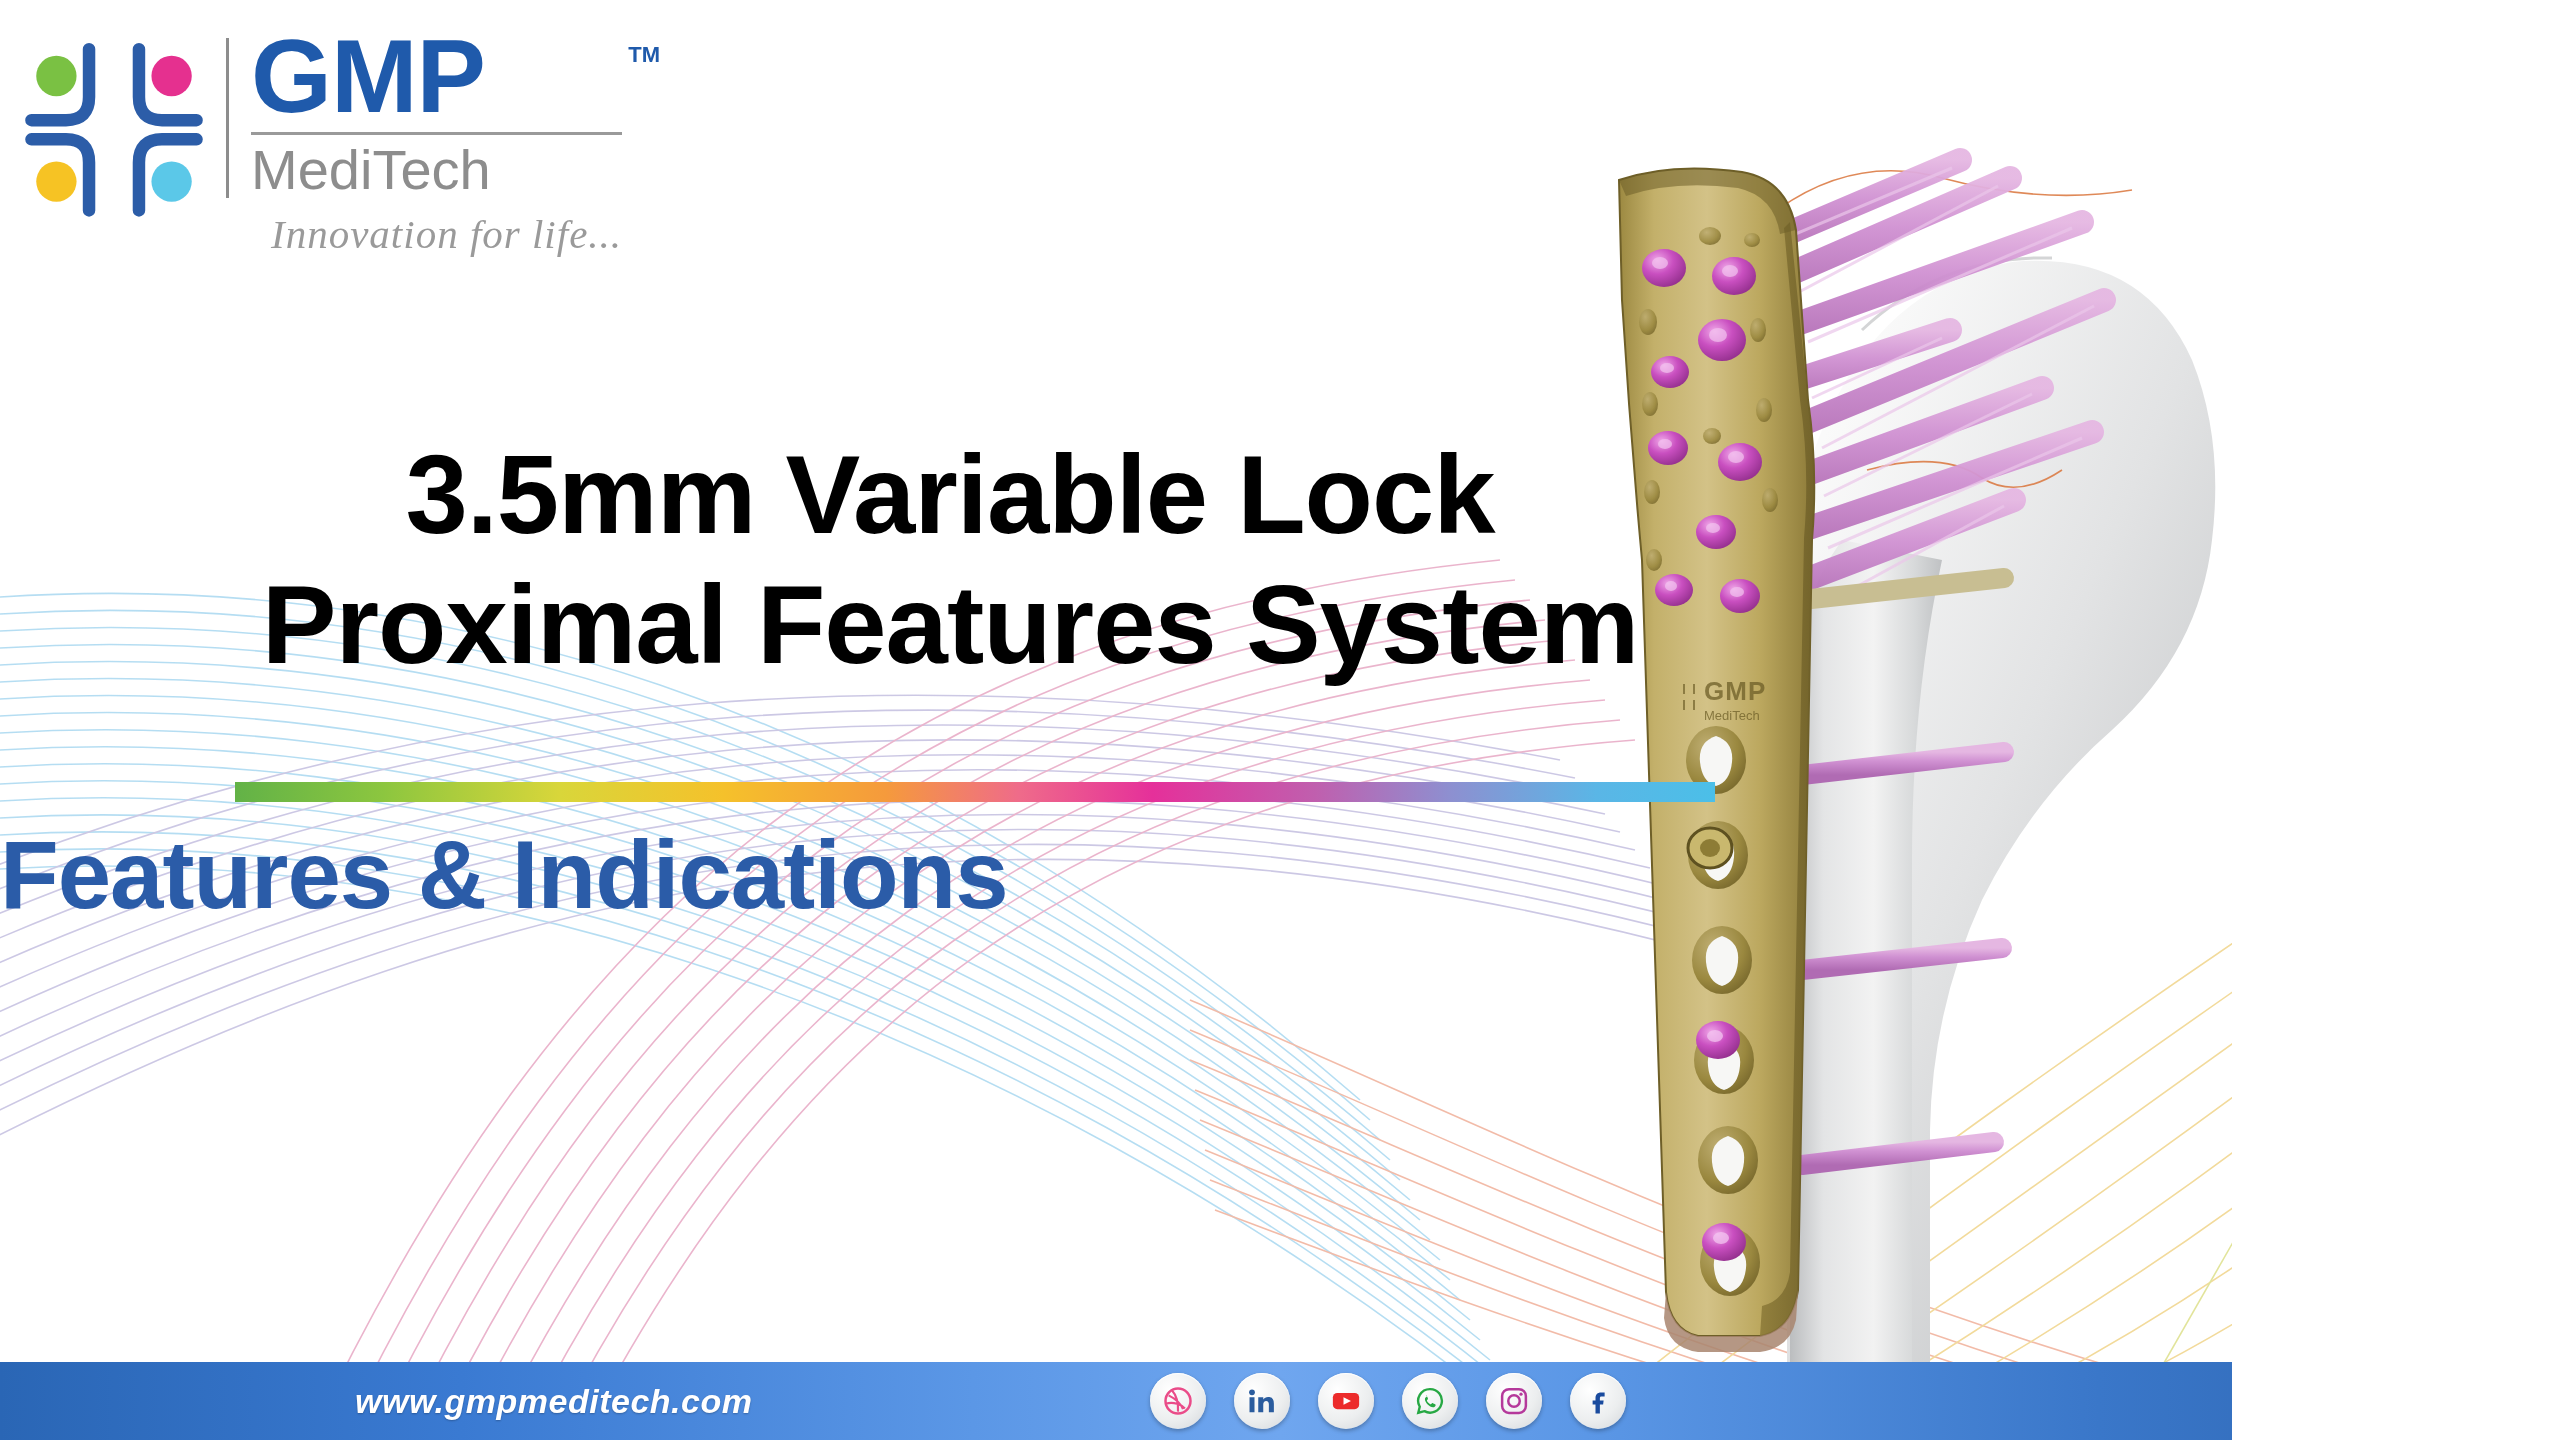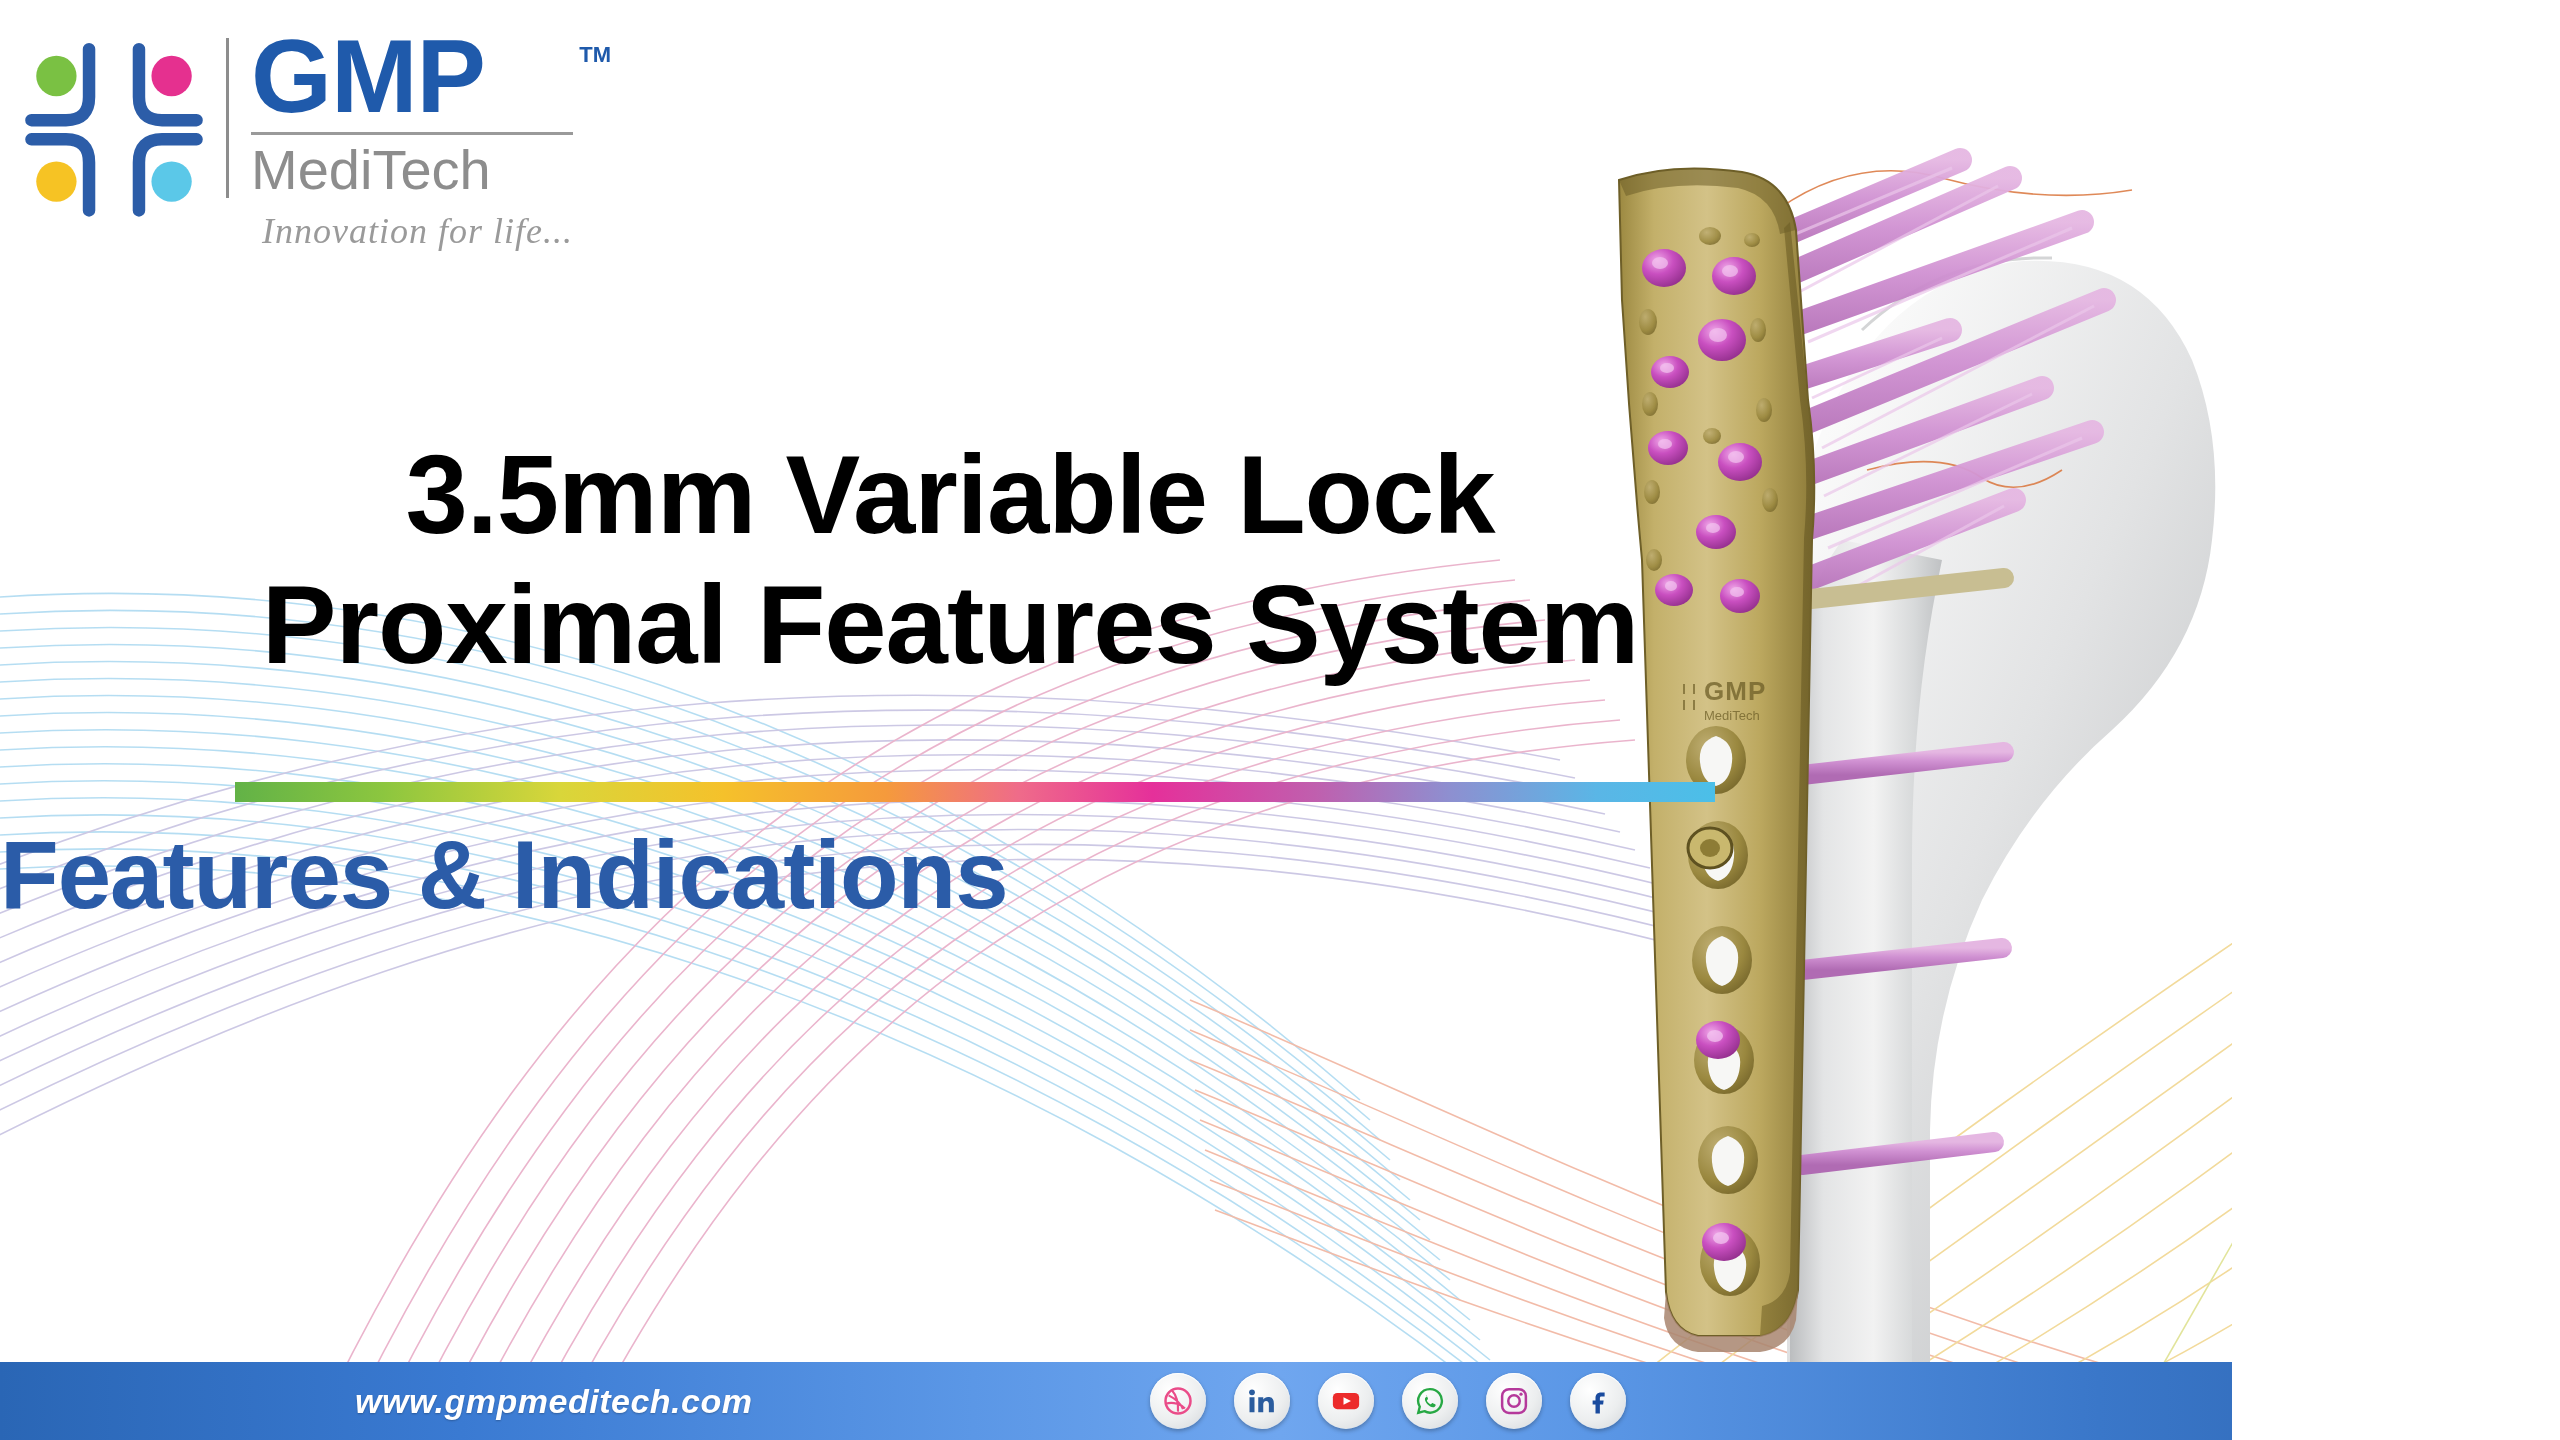--- a/index.html
+++ b/index.html
@@ -49,22 +49,22 @@
     height: 3px; background: #9a9a9a; width: 100%;
     margin: 4px 0 6px 0;
   }
   #meditech-word {
     font-family: "Liberation Sans", sans-serif;
     font-size: 56px; font-weight: 400; color: #8d8d8d;
     letter-spacing: 0px; line-height: 1.05; text-align: left;
   }
   #tagline {
     font-family: "Liberation Serif", serif;
-    font-style: italic; font-size: 36px; color: #9a9a9a;
-    margin-top: 10px; margin-left: 11px; letter-spacing: 1px;
+    font-style: italic; font-size: 41px; color: #9a9a9a;
+    margin-top: 10px; margin-left: 20px; letter-spacing: 1px;
   }
 
   
   #title-wrap {
     position: absolute; left: 0; top: 430px; width: 1880px;
     z-index: 6; text-align: center; padding-left: 20px;
   }
   .title-line {
     font-family: "Liberation Sans", sans-serif;
     font-weight: 700; font-size: 112px; color: #000000;

